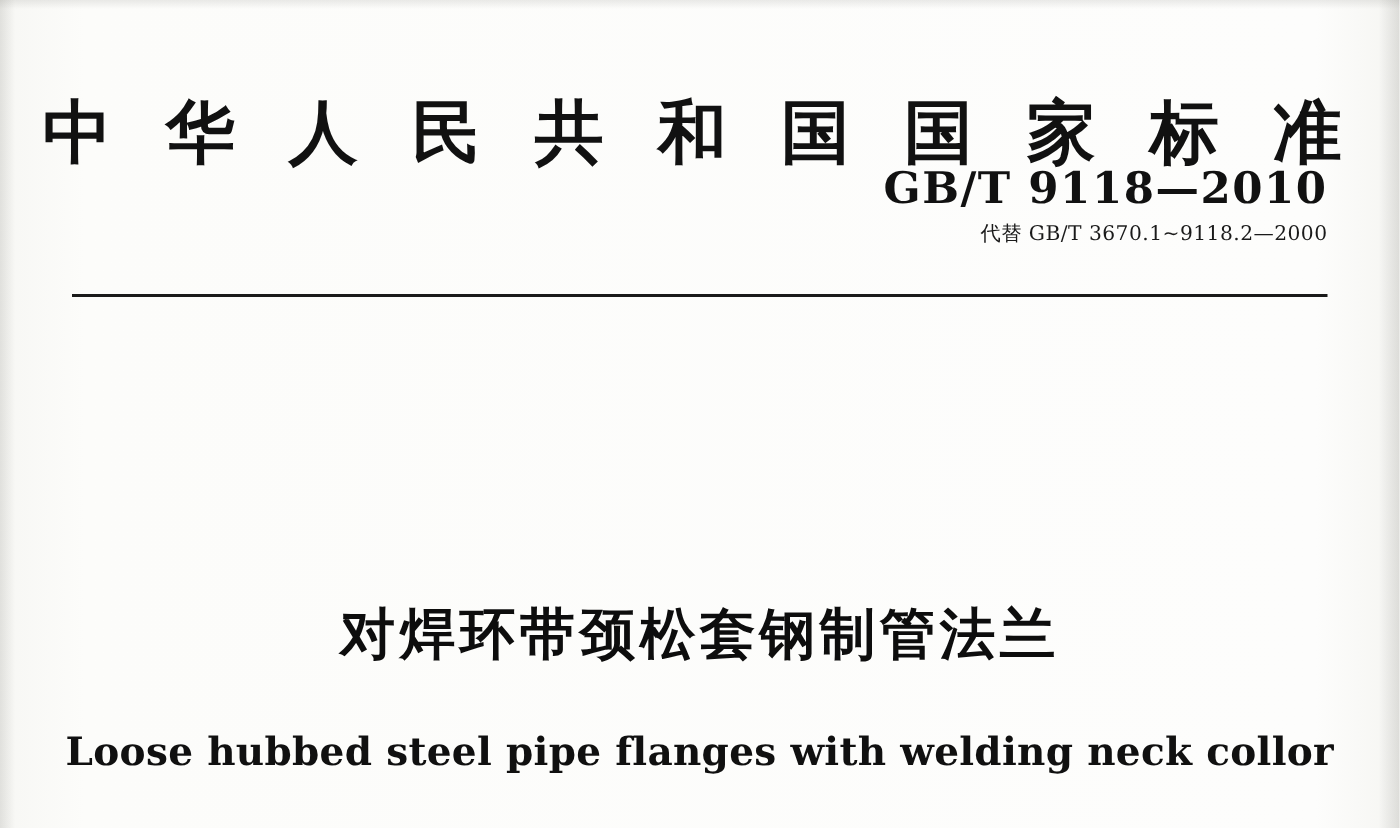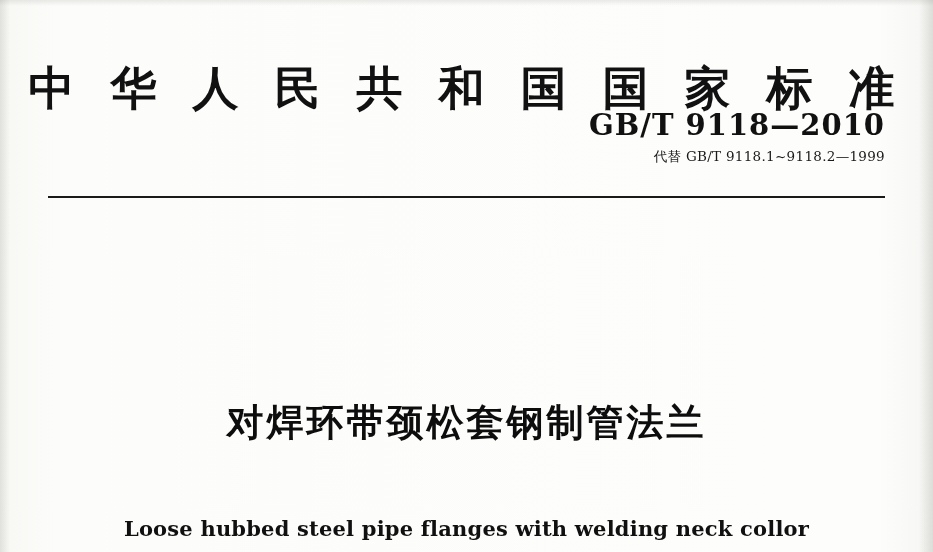--- a/index.html
+++ b/index.html
@@ -85,25 +85,24 @@
   }
   
   .doc-title-en {
     position: absolute;
     top: 487px;
     left: 0;
     width: 933px;
     text-align: center;
     font-family: "DejaVu Serif", "Liberation Serif", serif;
     font-weight: bold;
-    font-size: 21px;
+    font-size: 26px;
     letter-spacing: 0.2px;
     color: #101010;
     white-space: nowrap;
-    margin-top: 29px;
   }
   
   .scan-edge-left {
     position: absolute;
     top: 0; left: 0;
     width: 10px; height: 552px;
     background: linear-gradient(90deg, rgba(120,120,115,0.18), rgba(255,255,255,0));
     pointer-events: none;
   }
   .scan-edge-right {
@@ -129,21 +128,21 @@
   <div class="scan-edge-top"></div>
   <div class="scan-edge-left"></div>
   <div class="scan-edge-right"></div>
 
   <div class="national-title">中 华 人 民 共 和 国 国 家 标 准</div>
 
   <div class="std-number-block">
     <div class="std-number">GB/T 9118—2010</div>
     <div class="std-replaces">
       <span class="cn">代替</span>
-      <span>GB/T 9118.1~9118.2—1999</span>
+      <span>GB/T 3670.1~9118.2—2000</span>
     </div>
   </div>
 
   <div class="divider"></div>
 
   <div class="doc-title-cn">对焊环带颈松套钢制管法兰</div>
 
   <div class="doc-title-en">Loose hubbed steel pipe flanges with welding neck collor</div>
 
 </div>

